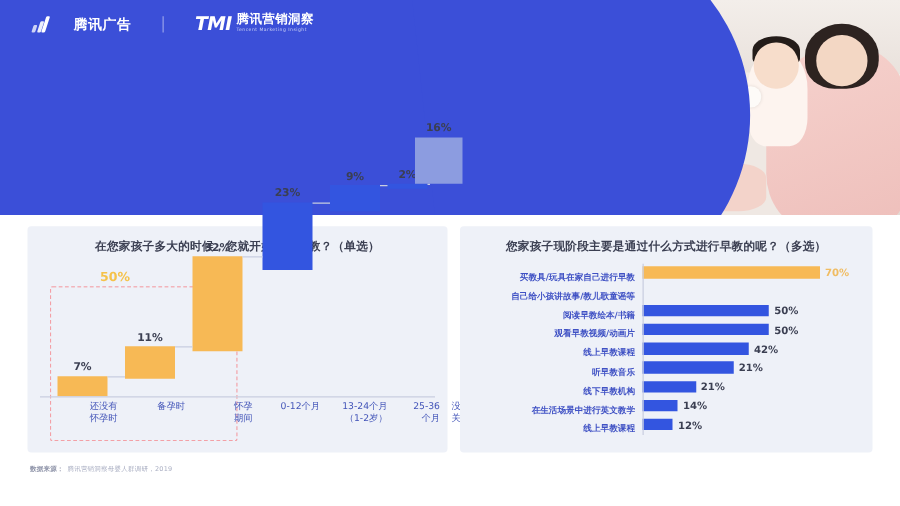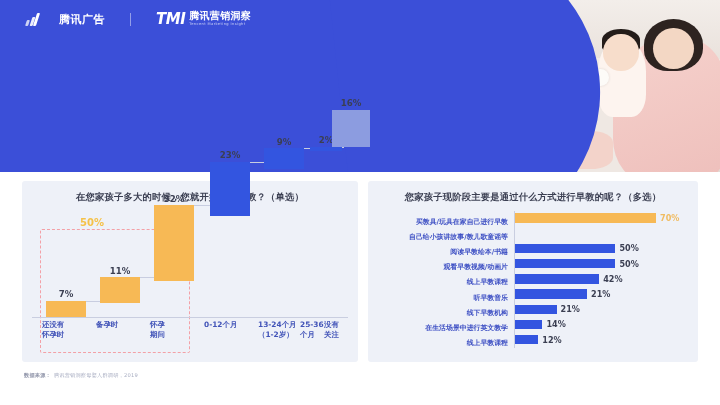--- a/index.html
+++ b/index.html
@@ -95,22 +95,22 @@
   .wf-bar.b{background:#3355e0;}
   .wf-bar.l{background:#8c9ce0;}
   .wf-val{
     position:absolute;left:0;width:100%;text-align:center;
     font-size:8.6px;font-weight:bold;color:#3b3f52;
   }
   .wf-conn{position:absolute;height:1px;background:#c8cde0;}
   .wf-axis{position:absolute;left:0;top:104px;width:100%;height:1px;background:#c9cee0;}
   .wf-labels{position:absolute;left:0;top:107px;width:100%;height:30px;}
   .wf-lab{
-    position:absolute;width:52px;text-align:left;
-    font-size:7.4px;line-height:1.34;color:#4254b8;font-weight:bold;
+    position:absolute;width:52px;text-align:right;
+    font-size:7.4px;line-height:1.34;color:#4254b8;font-weight:normal;
   }
   .dash-box{
     position:absolute;left:8px;top:16px;width:148px;height:122px;
     border:1px dashed #f3a0a6;border-radius:2px;
   }
   .dash-note{
     position:absolute;left:48px;top:4px;
     font-size:10px;font-weight:bold;color:#f5c24a;
   }
 

